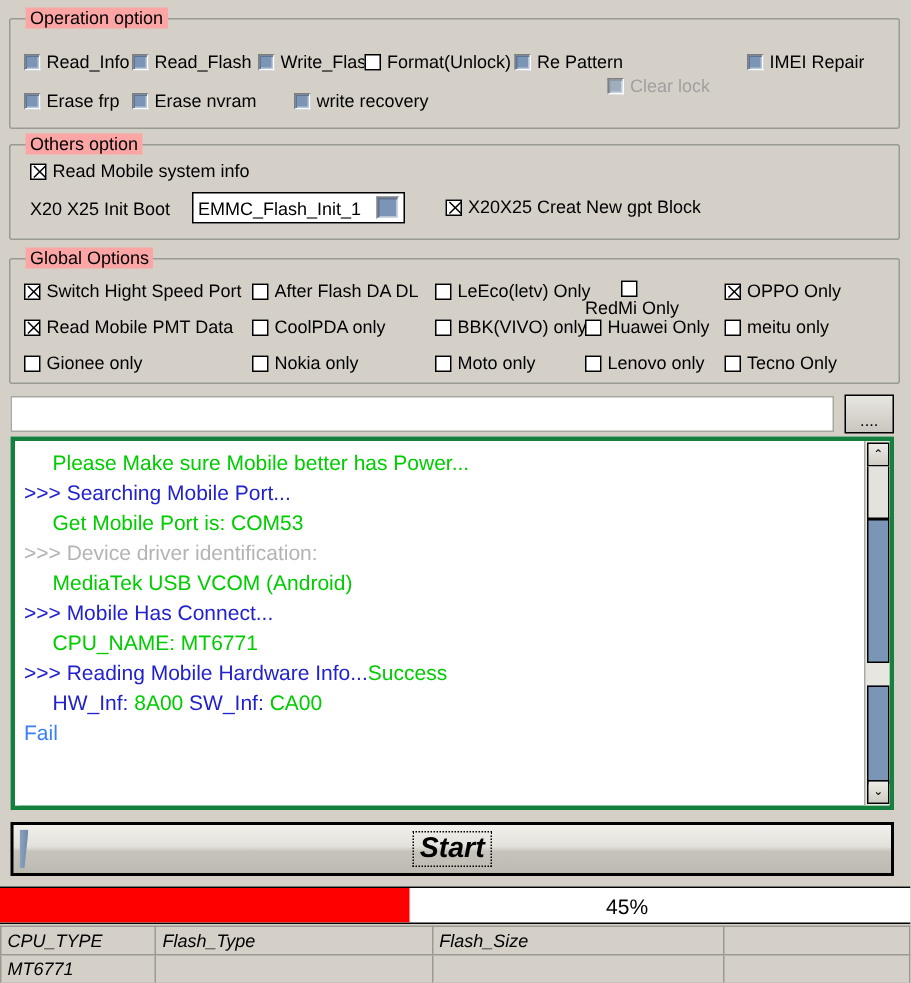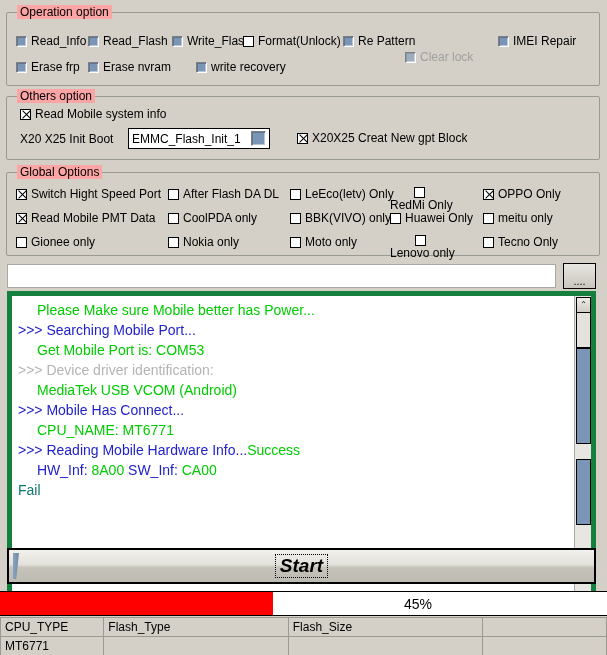--- a/index.html
+++ b/index.html
@@ -157,23 +157,23 @@
     align-items: flex-end;
     justify-content: center;
     padding-bottom: 3px;
     line-height: 8px;
   }
 
   
   #log-panel {
     position: absolute;
     left: 7px; top: 291px;
-    width: 589px; height: 323px;
-    box-sizing: border-box;
-    border: 5px solid #15803d;
+    width: 589px; height: 249px;
+    box-sizing: border-box;
+    border: 3px solid #15803d;
     background: #ffffff;
     overflow: hidden;
   }
   #log-inner {
     position: absolute;
     left: 0; top: 0; right: 17px; bottom: 0;
     border-left: 3px solid #ffffff;
     padding: 4px 0 0 0;
     overflow: hidden;
   }
@@ -181,21 +181,21 @@
     font-family: "Liberation Sans", sans-serif;
     font-size: 14px;
     line-height: 20px;
     white-space: nowrap;
     padding-left: 3px;
   }
   .log-line.indent { padding-left: 22px; }
   .c-green { color: #00cc00; }
   .c-blue  { color: #2222cc; }
   .c-gray  { color: #b4b4b4; }
-  .c-red   { color: #0f766e; }
+  .c-red   { color: #3b82f6; }
 
   
   #log-scroll {
     position: absolute;
     right: 0; top: 0; bottom: 0;
     width: 17px;
     background: #e8e6e1;
     border-left: 1px solid #a9a9a3;
     box-sizing: border-box;
   }
@@ -299,20 +299,21 @@
     border-collapse: collapse;
     font-size: 12px;
   }
   #result-table td {
     border: 1px solid #9a9a94;
     height: 18px;
     padding: 0 0 0 4px;
     background: #d4d0c8;
     white-space: nowrap;
     overflow: hidden;
+    font-style: italic;
   }
   #result-table tr.header td { background: #d4d0c8; }
   .col0 { width: 100px; }
   .col1 { width: 185px; }
   .col2 { width: 195px; }
   .col3 { width: 125px; }
 </style>
 </head>
 <body>
 
@@ -432,21 +433,21 @@
       <span class="label">Gionee only</span>
     </div>
     <div class="cb" style="left: 168px; top: 235px;">
       <span class="box plain"></span>
       <span class="label">Nokia only</span>
     </div>
     <div class="cb" style="left: 290px; top: 235px;">
       <span class="box plain"></span>
       <span class="label">Moto only</span>
     </div>
-    <div class="cb" style="left: 390px; top: 235px; flex-direction: column;">
+    <div class="cb" style="left: 390px; top: 235px;">
       <span class="box plain"></span>
       <span class="label">Lenovo only</span>
     </div>
     <div class="cb" style="left: 483px; top: 235px;">
       <span class="box plain"></span>
       <span class="label">Tecno Only</span>
     </div>
   </div>
 
 <input id="path-input" type="text" placeholder="" style="">

